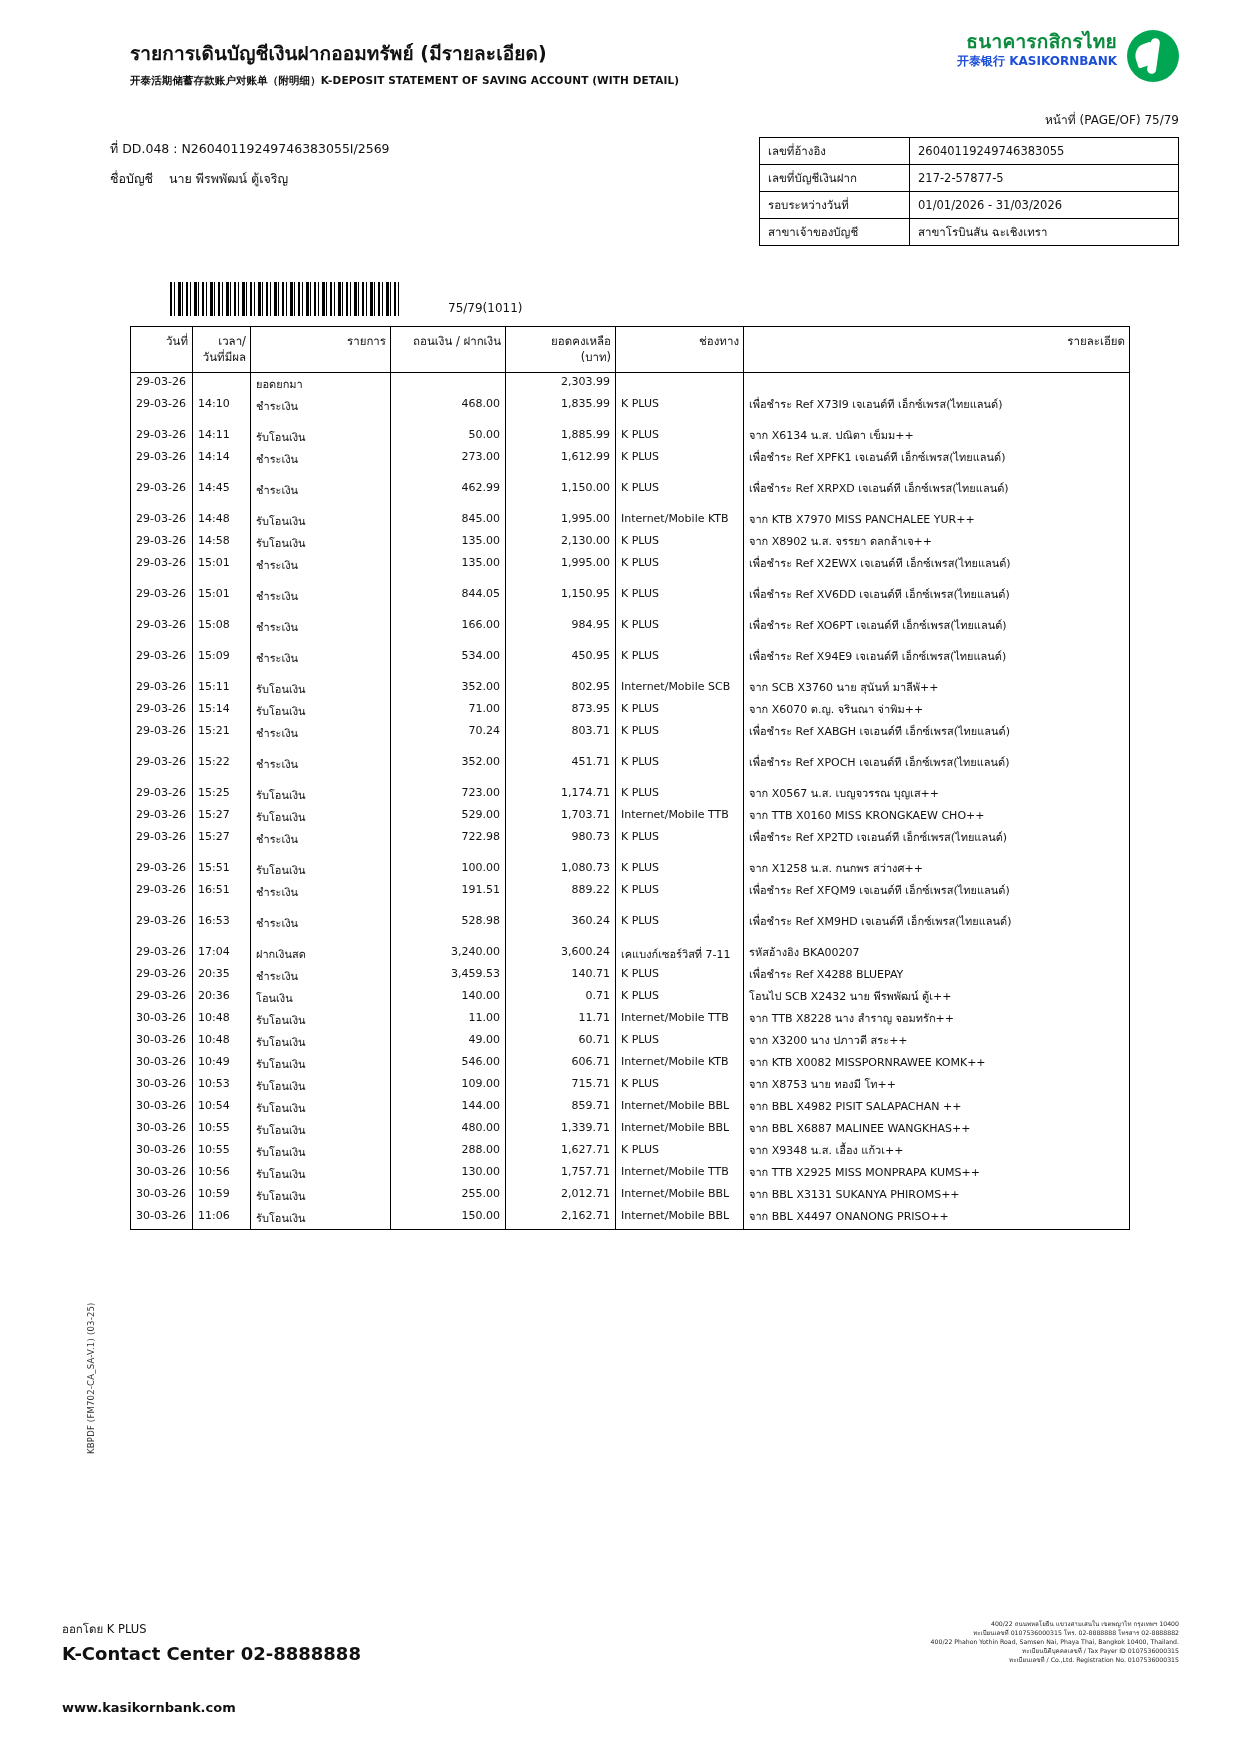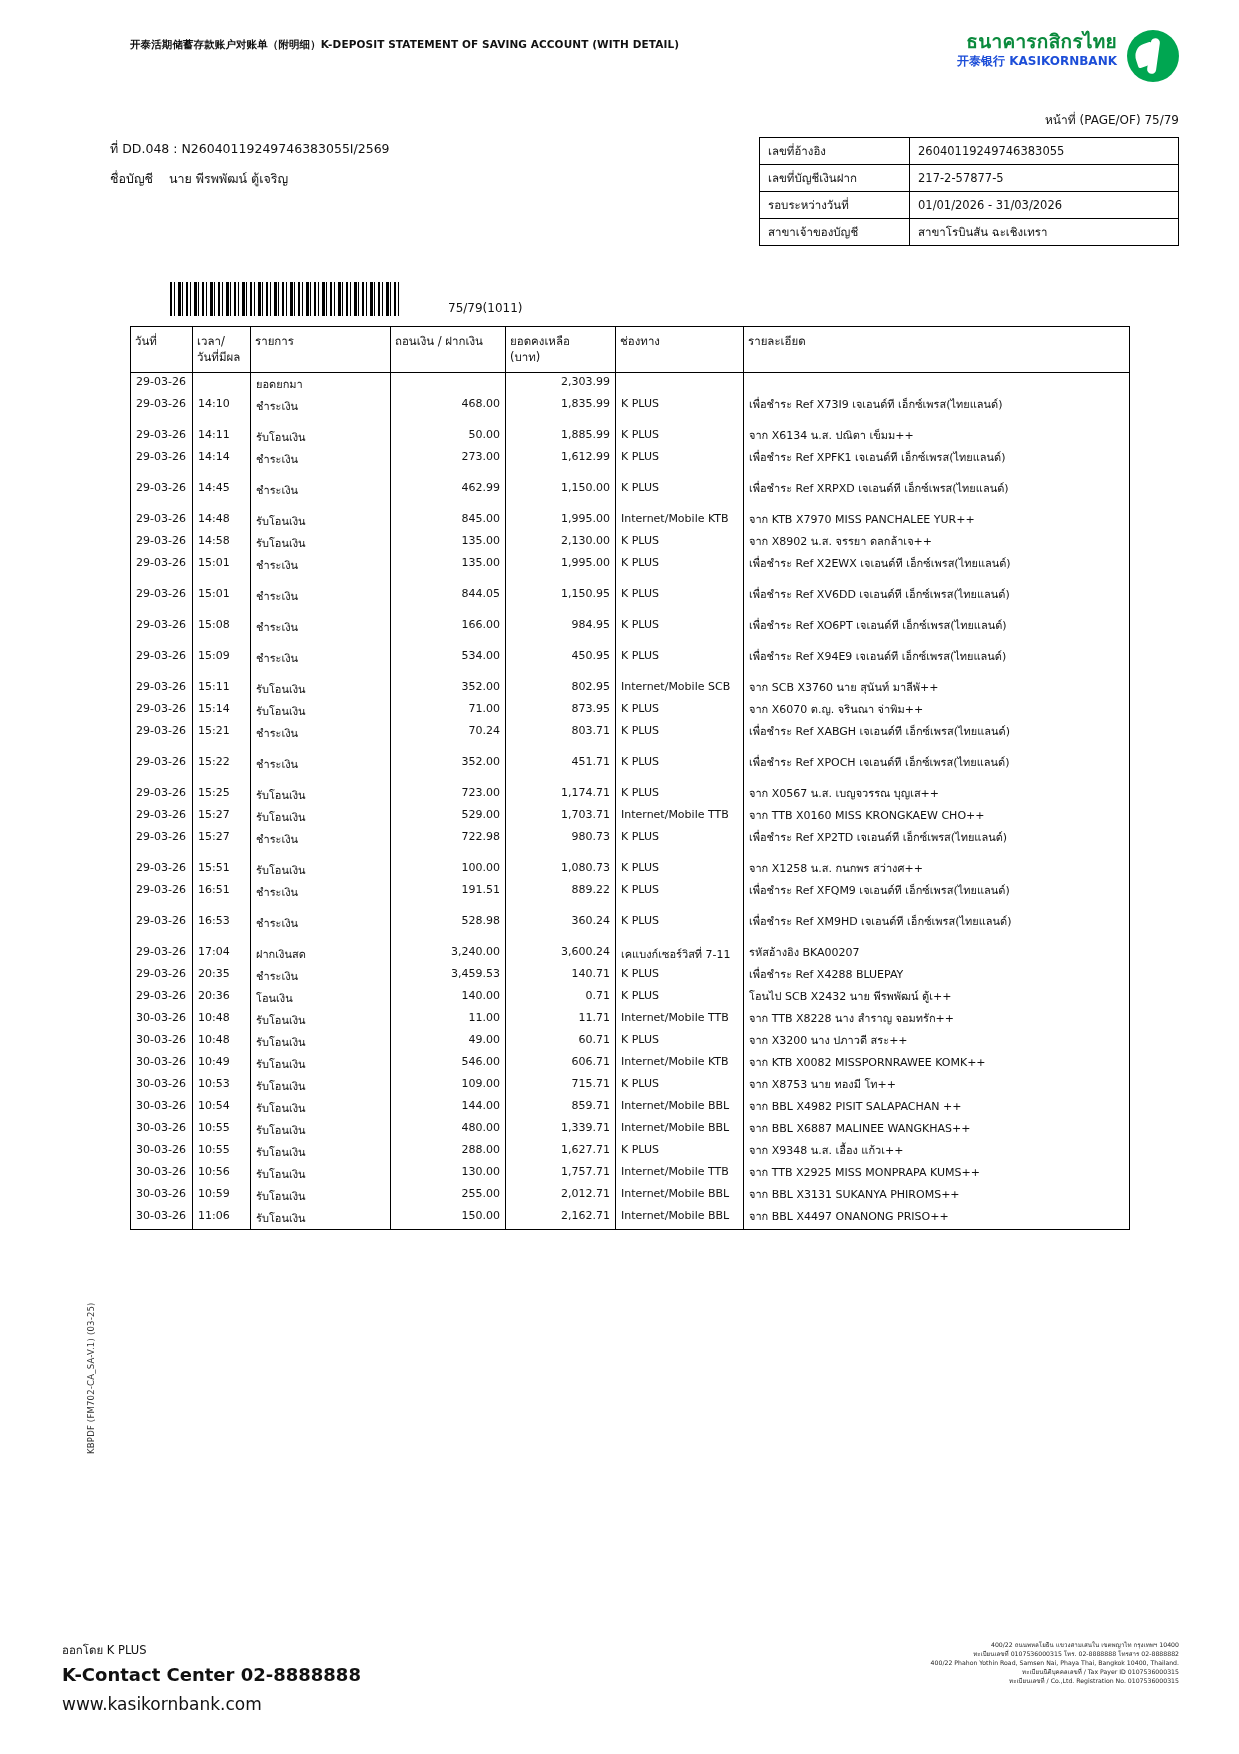--- a/index.html
+++ b/index.html
@@ -136,21 +136,21 @@
   table.tx th, table.tx td {
     border-left: 1px solid #000;
     border-right: 1px solid #000;
     padding: 2px 5px;
     vertical-align: top;
   }
   table.tx thead th {
     border-top: 1px solid #000;
     border-bottom: 1px solid #000;
     font-weight: normal;
-    text-align: left;
+    text-align: right;
     font-size: 11.5px;
     padding: 7px 4px;
     line-height: 1.35;
   }
   table.tx tbody tr:last-child td { border-bottom: 1px solid #000; }
   .c-date   { width: 62px; }
   .c-time   { width: 58px; text-align: left; }
   .c-desc   { width: 140px; }
   .c-amt    { width: 115px; text-align: right; }
   .c-bal    { width: 110px; text-align: right; }
@@ -166,21 +166,21 @@
     left: 4px; right: 0;
     bottom: 36px;
     padding: 0 60px 0 58px;
     display: flex;
     justify-content: space-between;
     align-items: flex-start;
   }
   .footer-left { font-size: 12px; line-height: 1.65; }
   .footer-left .fl1 { font-size: 11.5px; }
   .footer-left .fl2 { font-size: 18px; font-weight: bold; }
-  .footer-left .fl3 { font-size: 17px; font-weight: normal; }
+  .footer-left .fl3 { font-size: 13px; font-weight: bold; margin-top: 28px; }
   .footer-right {
     font-size: 6.2px;
     line-height: 1.45;
     text-align: right;
     color: #222;
     max-width: 420px;
   }
   .vert-code {
     position: absolute;
     left: 96px;
@@ -192,20 +192,21 @@
     white-space: nowrap;
     color: #333;
   }
 </style>
 </head>
 <body>
 
 <div class="page">
 
   <div class="header">
+    <div class="title-th">รายการเดินบัญชีเงินฝากออมทรัพย์ (มีรายละเอียด)</div>
     <div class="title-cn">开泰活期储蓄存款账户对账单（附明细）K-DEPOSIT STATEMENT OF SAVING ACCOUNT (WITH DETAIL)</div>
     <div class="bank-logo">
       <div class="bank-names">
         <div class="bank-th">ธนาคารกสิกรไทย</div>
         <div class="bank-cn">开泰银行 KASIKORNBANK</div>
       </div>
       <div class="logo-mark"></div>
     </div>
   </div>
 

